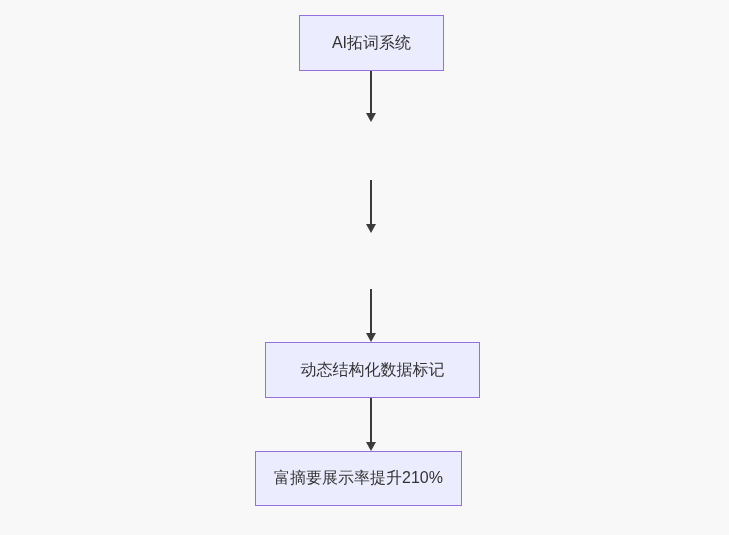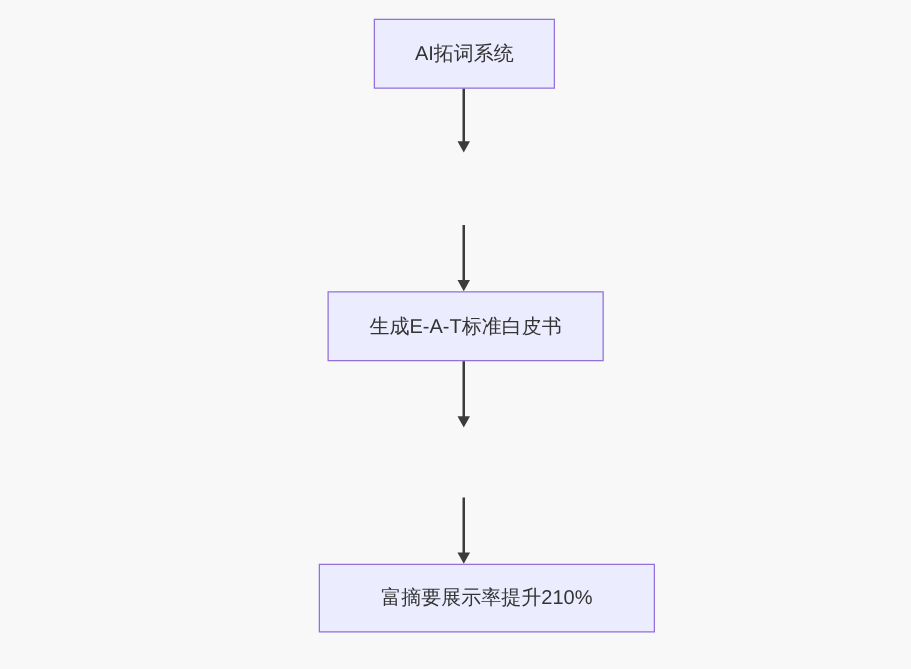--- a/index.html
+++ b/index.html
@@ -28,21 +28,21 @@
     display: flex;
     align-items: center;
     justify-content: center;
     text-align: center;
     white-space: nowrap;
   }
   .n1 { left: 299px; top: 15px;  width: 145px; height: 56px; }
   .n2 { left: 275px; top: 122px; width: 192px; height: 58px; }
   .n3 { left: 262px; top: 233px; width: 221px; height: 56px; }
   .n4 { left: 265px; top: 342px; width: 215px; height: 56px; }
-  .n5 { left: 255px; top: 451px; width: 269px; height: 55px; }
+  .n5 { left: 255px; top: 451px; width: 207px; height: 55px; }
 
   .edge { position: absolute; left: 370px; width: 2px; }
   .e1 { top: 71px;  height: 51px; }
   .e2 { top: 180px; height: 53px; }
   .e3 { top: 289px; height: 53px; }
   .e4 { top: 398px; height: 53px; }
   .edge-line {
     position: absolute;
     top: 0; bottom: 6px; left: 0;
     width: 2px;
@@ -70,29 +70,29 @@
     <div class="edge-line"></div>
     <div class="edge-head"></div>
   </div>
 
 
   <div class="edge e2">
     <div class="edge-line"></div>
     <div class="edge-head"></div>
   </div>
 
-  <div class="node n3">
-    <span>生成E-A-T标准白皮书</span>
-  </div>
 
   <div class="edge e3">
     <div class="edge-line"></div>
     <div class="edge-head"></div>
   </div>
 
+  <div class="node n4">
+    <span>动态结构化数据标记</span>
+  </div>
 
   <div class="edge e4">
     <div class="edge-line"></div>
     <div class="edge-head"></div>
   </div>
 
   <div class="node n5">
     <span>富摘要展示率提升210%</span>
   </div>
 

